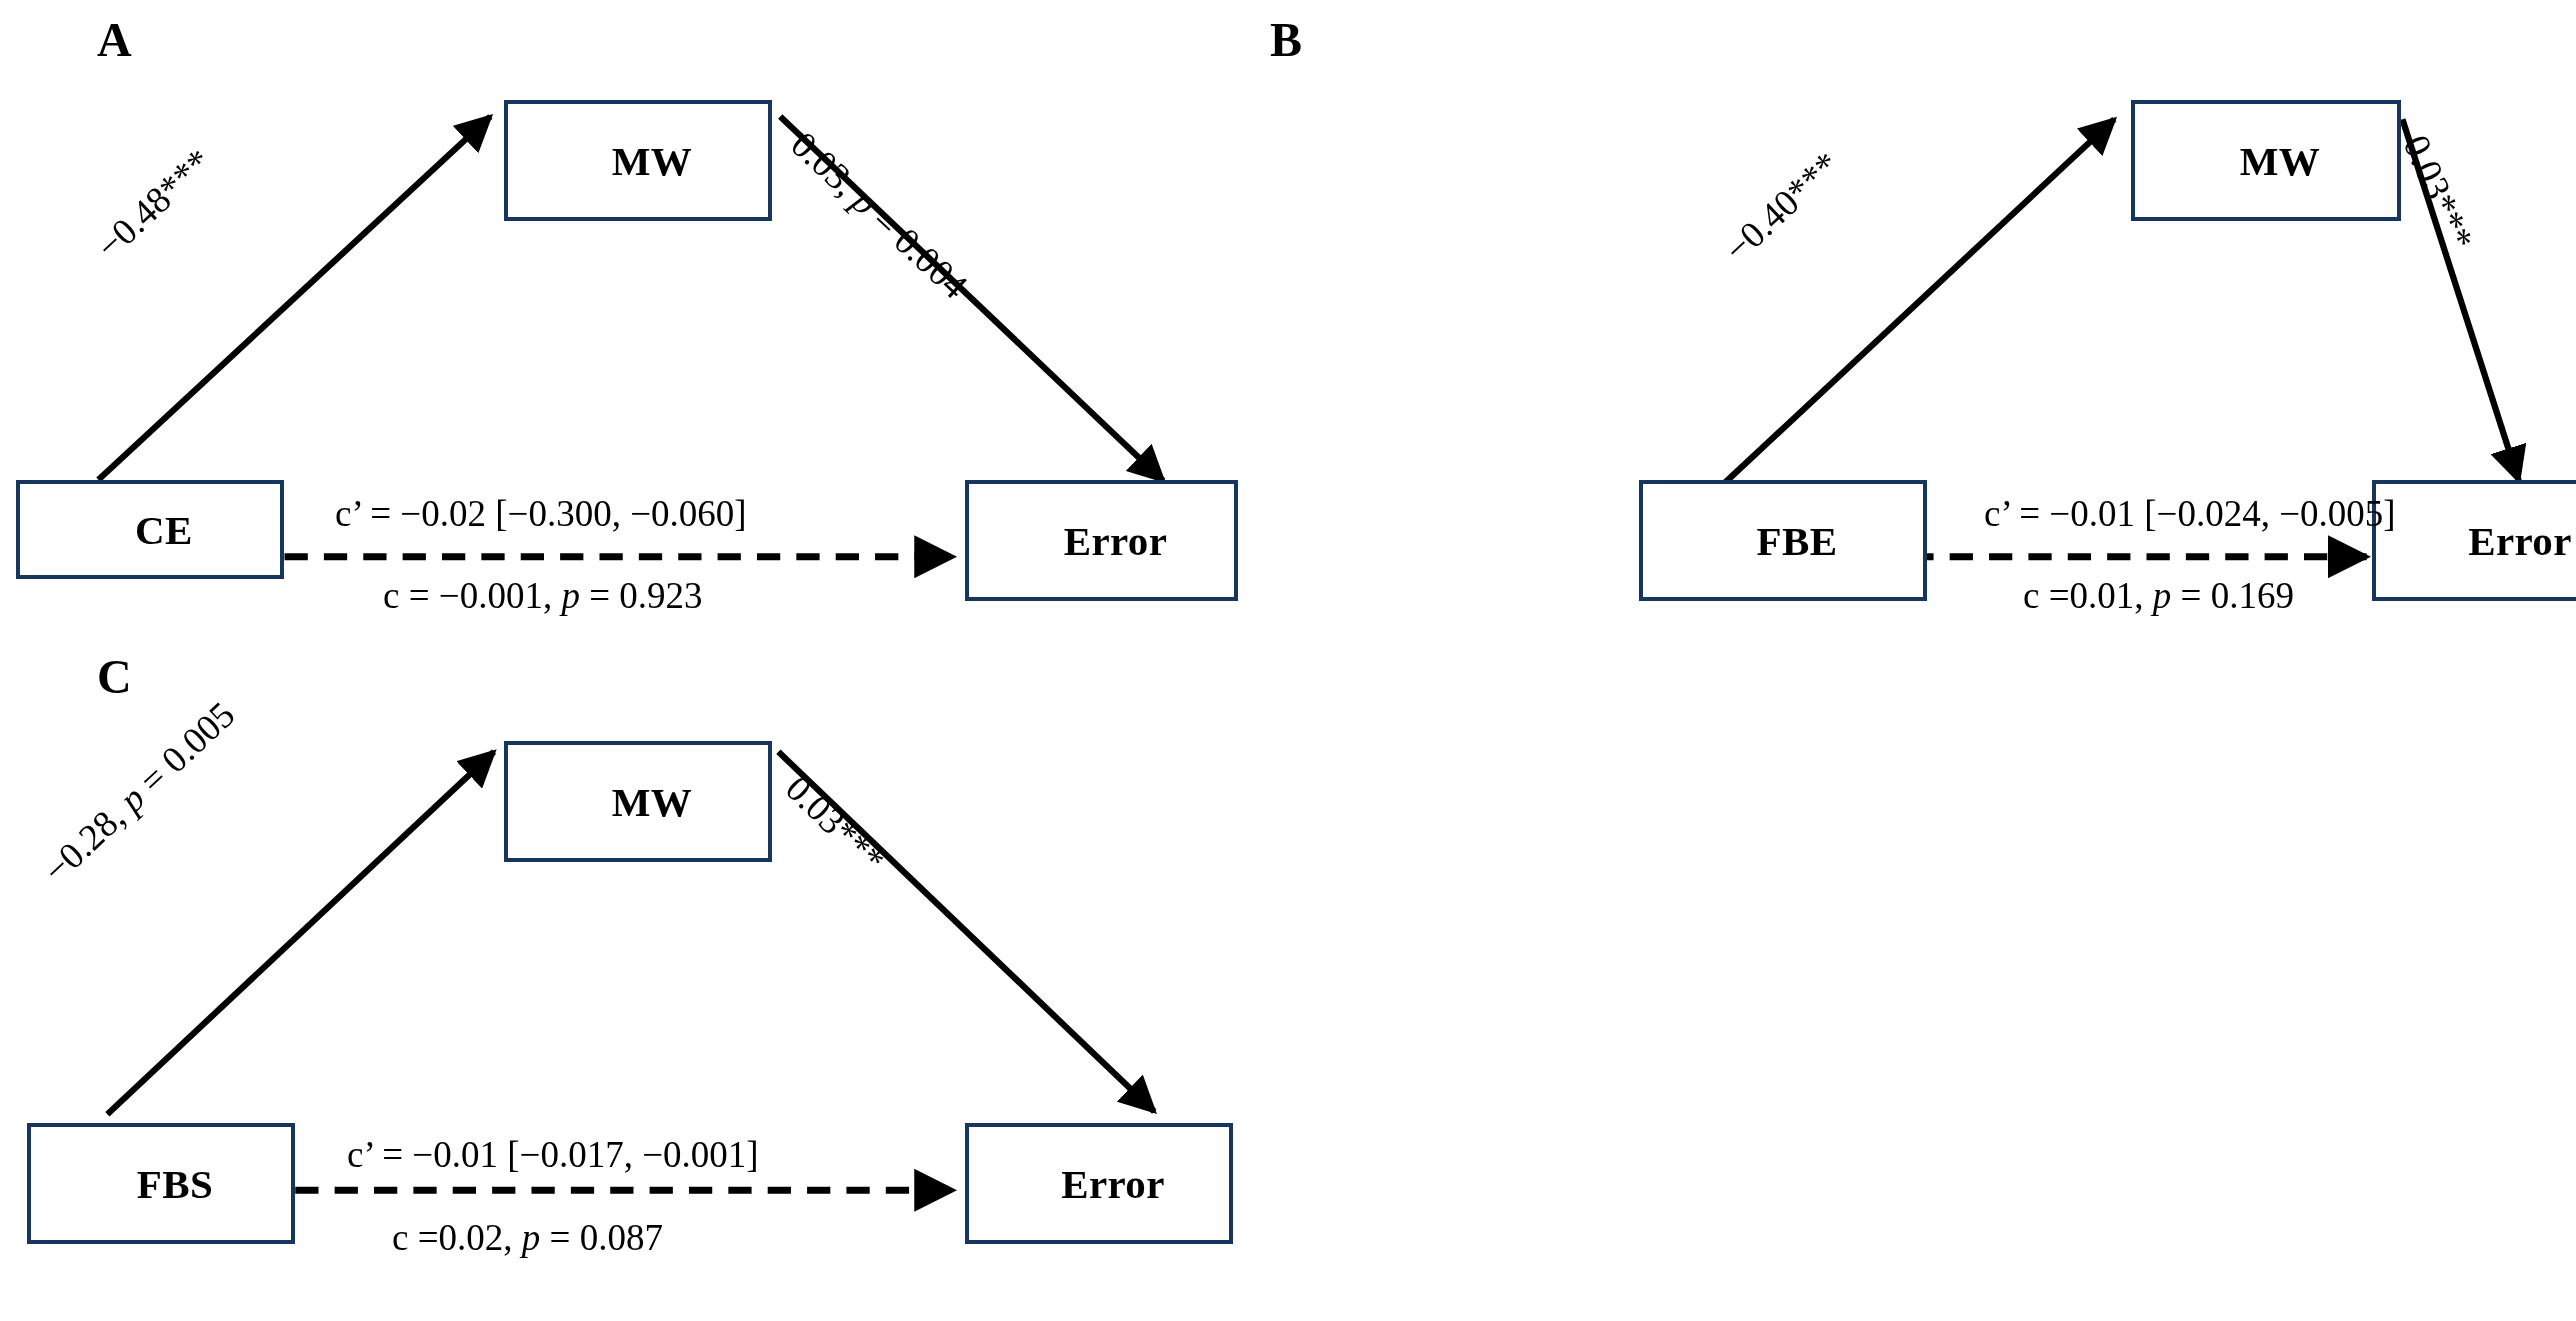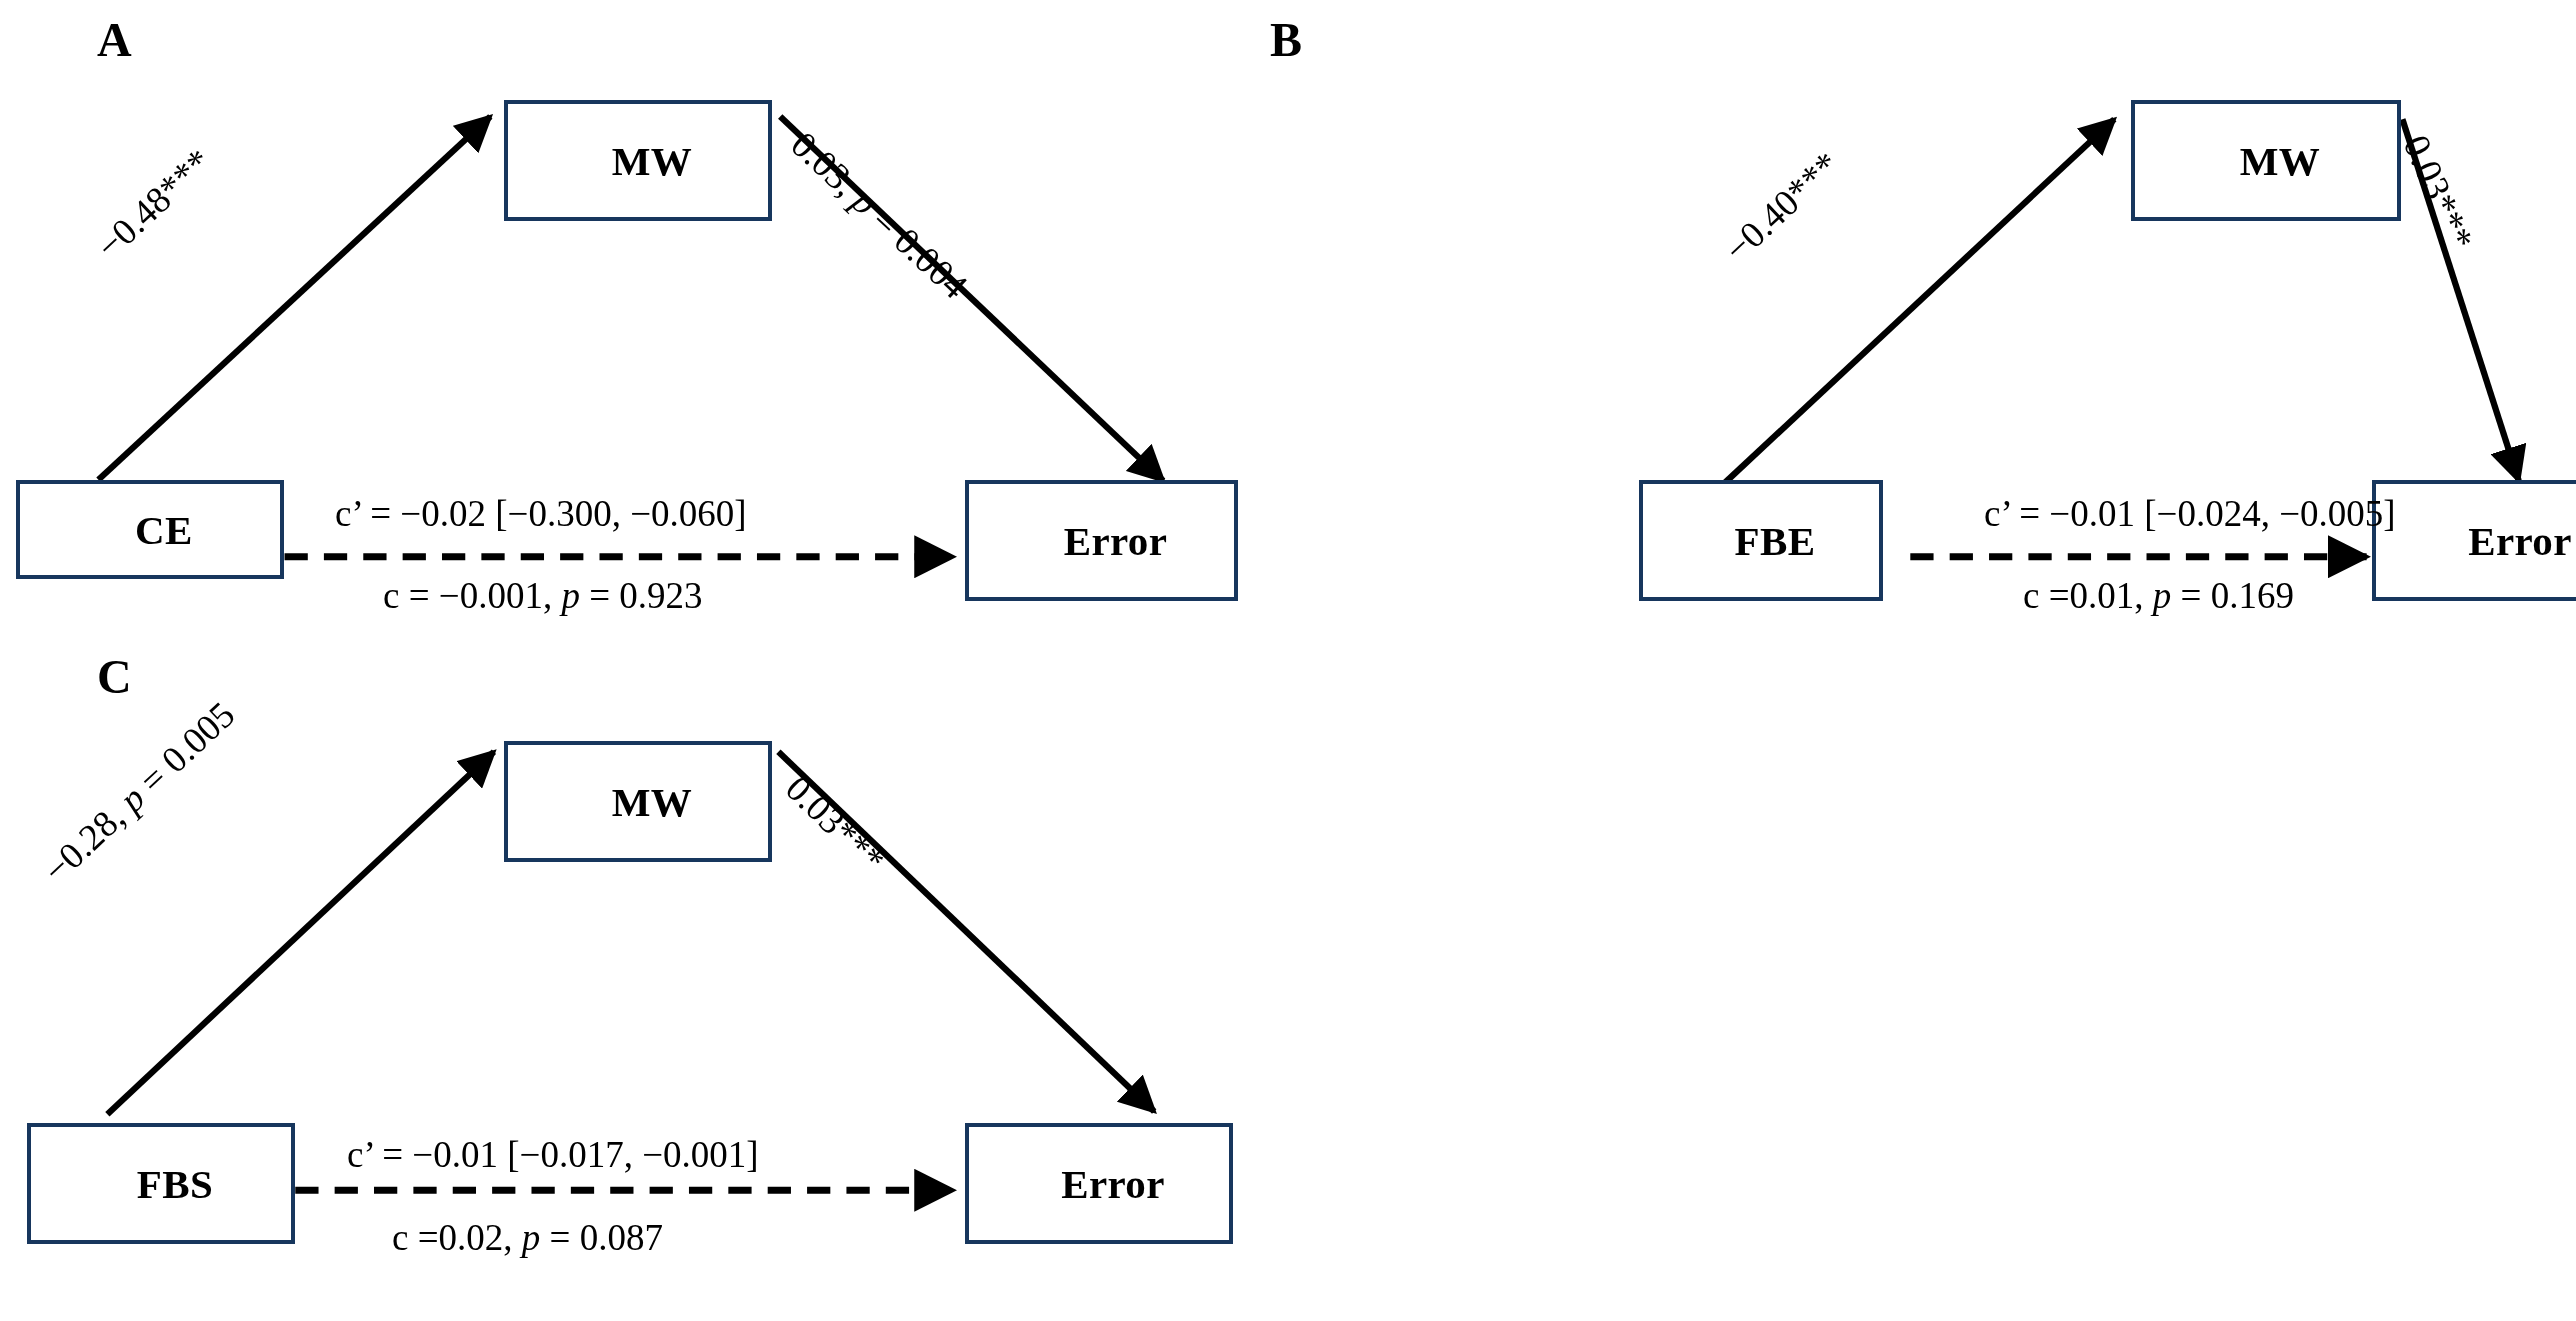--- a/index.html
+++ b/index.html
@@ -133,21 +133,21 @@
   </div>
 
   <div class="panel" style="left:1279px;top:0;width:1297px;height:662px;">
 
     <div class="panel-letter" style="left:-9px;top:16px;">B</div>
 
     <div class="node-box" style="left:852px;top:100px;width:270px;height:121px;">
       <span class="node-label">MW</span>
     </div>
 
-    <div class="node-box" style="left:360px;top:480px;width:244px;height:121px;">
+    <div class="node-box" style="left:360px;top:480px;width:288px;height:121px;">
       <span class="node-label">FBE</span>
     </div>
 
     <div class="node-box" style="left:1093px;top:480px;width:268px;height:121px;">
       <span class="node-label">Error</span>
     </div>
 
     <div class="edge-label rot-up" style="left:465px;top:231px;transform:rotate(-43deg);">−0.40***</div>
 
     <div class="edge-label rot-down" style="left:1152px;top:130px;transform:rotate(66deg);">0.03***</div>

